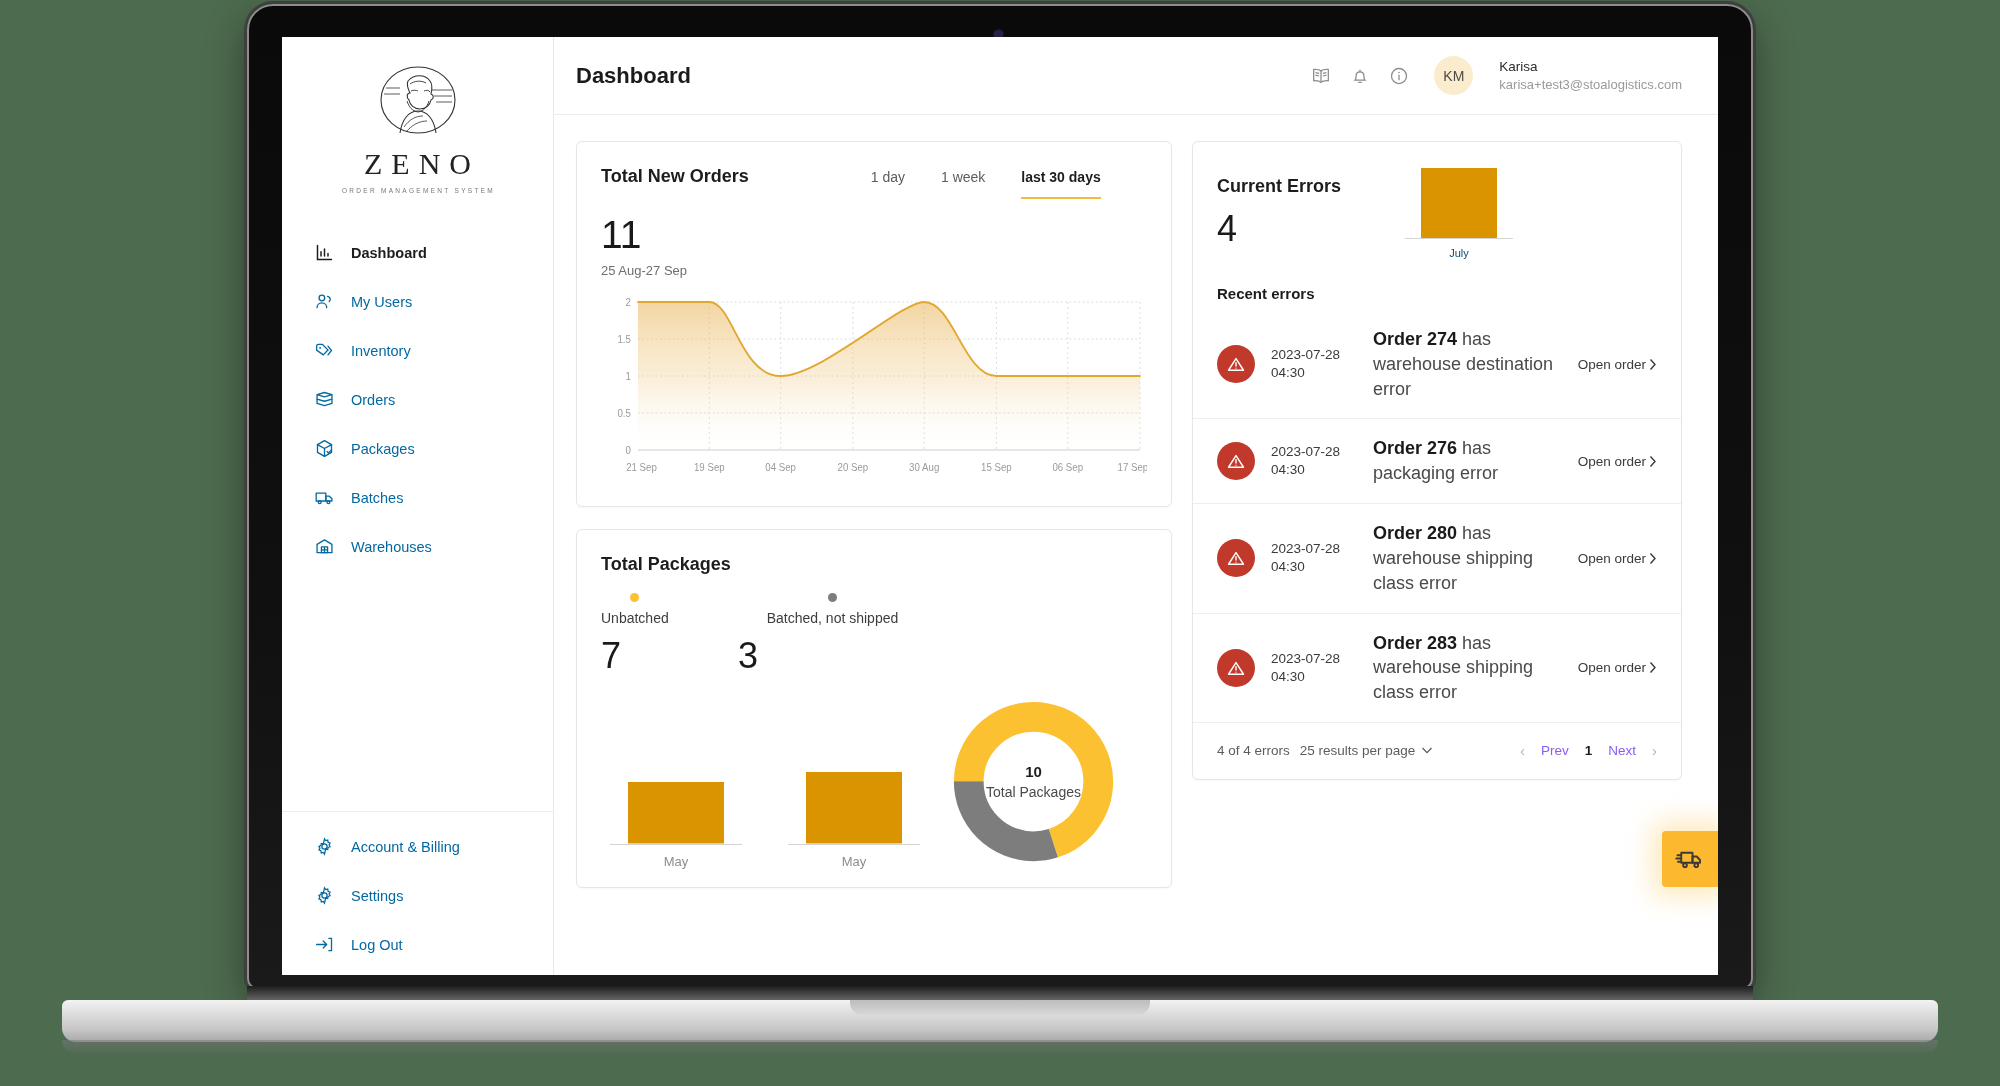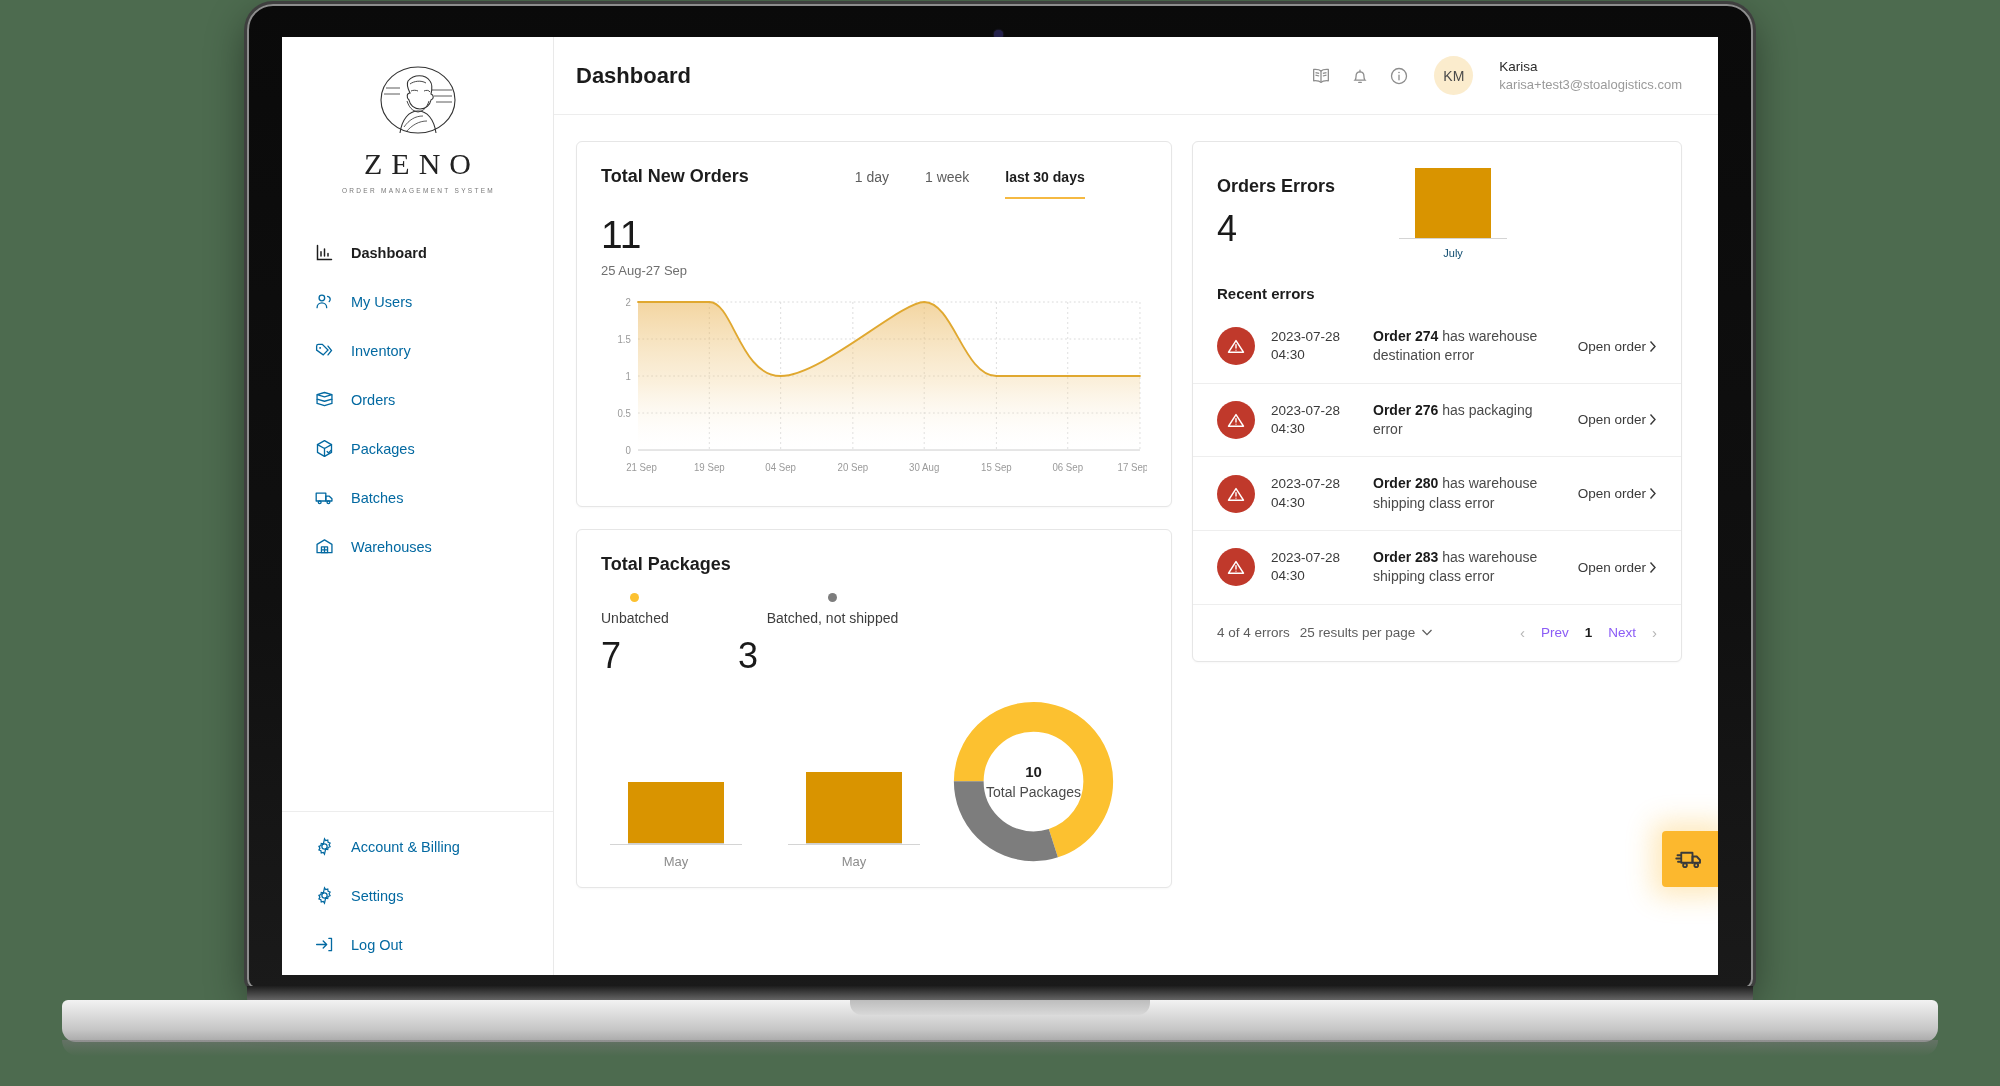--- a/index.html
+++ b/index.html
@@ -131,21 +131,21 @@
   .col-left { flex: 1 1 auto; display: flex; flex-direction: column; gap: 22px; min-width: 0; }
   .col-right { width: 490px; flex: 0 0 490px; }
 
   .card {
     background: #fff; border: 1px solid #e6e6e6; border-radius: 6px;
     box-shadow: 0 1px 2px rgba(0,0,0,.03);
   }
 
   
   .orders-card { padding: 24px 24px 16px; }
-  .orders-head { display: flex; align-items: flex-start; }
+  .orders-head { display: flex; align-items: flex-start; gap: 16px; }
   .card-title { font-size: 18px; font-weight: 700; color: #1d1d1d; }
   .range-tabs { display: flex; gap: 36px; margin-left: 106px; margin-top: 3px; }
   .range-tab {
     font-size: 14px; color: #5d5d5d; padding-bottom: 12px;
     cursor: pointer; border-bottom: 2px solid transparent; white-space: nowrap;
   }
   .range-tab.active { color: #1d1d1d; font-weight: 700; border-bottom-color: #f5b942; }
   .big-number { font-size: 39px; font-weight: 400; color: #1a1a1a; margin-top: 16px; line-height: 1; }
   .sub-label { font-size: 13px; color: #6f6f6f; margin-top: 9px; }
   .area-chart { margin-top: 12px; width: 100%; height: 200px; display: block; }
@@ -190,21 +190,21 @@
   .err-list { margin-top: 8px; }
   .err-row {
     display: flex; align-items: center; gap: 16px;
     padding: 17px 24px; border-bottom: 1px solid #eeeeee;
   }
   .err-icon {
     width: 38px; height: 38px; border-radius: 50%; background: #c0392b;
     flex: 0 0 38px; display: flex; align-items: center; justify-content: center;
   }
   .err-time { font-size: 13.5px; color: #3a3a3a; line-height: 1.35; width: 86px; flex: 0 0 86px; }
-  .err-msg { font-size: 14px; color: #4a4a4a; line-height: 1.38; flex: 1 1 auto; }
+  .err-msg { font-size: 18px; color: #4a4a4a; line-height: 1.38; flex: 1 1 auto; }
   .err-msg b { color: #1a1a1a; }
   .err-link {
     font-size: 13.5px; color: #3a3a3a; cursor: pointer; white-space: nowrap;
     display: flex; align-items: center; gap: 3px;
   }
   .pager {
     display: flex; align-items: center; gap: 10px;
     padding: 19px 24px 20px; font-size: 13.5px; color: #5d5d5d;
   }
   .pager-rpp { display: flex; align-items: center; gap: 7px; cursor: pointer; }
@@ -482,21 +482,21 @@
                 </div>
               </div>
             </div>
           </div>
 
           <div class="col-right">
             <div class="card errors-card">
 
               <div class="errors-head">
                 <div class="err-left">
-                  <div class="card-title">Orders Errors</div>
+                  <div class="card-title">Current Errors</div>
                   <div class="err-count">4</div>
                 </div>
                 <div class="err-bar-wrap">
                   <div class="err-bar"></div>
                   <div class="err-bar-axis"></div>
                   <div class="err-bar-label">July</div>
                 </div>
               </div>
 
               <div class="recent-title">Recent errors</div>

